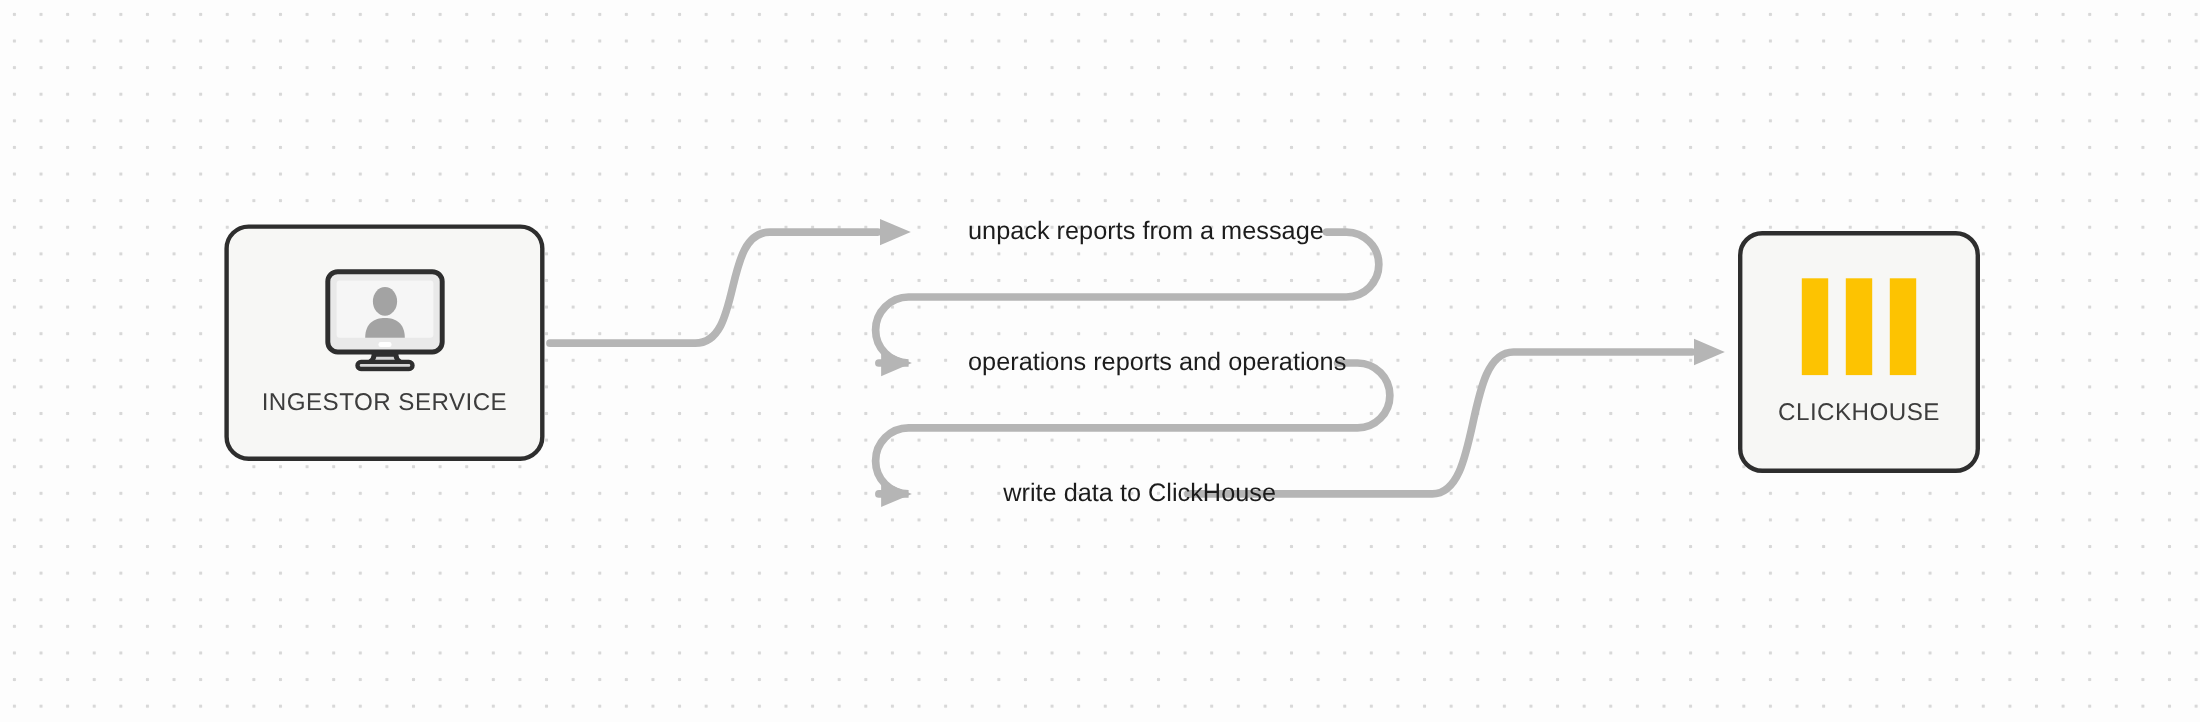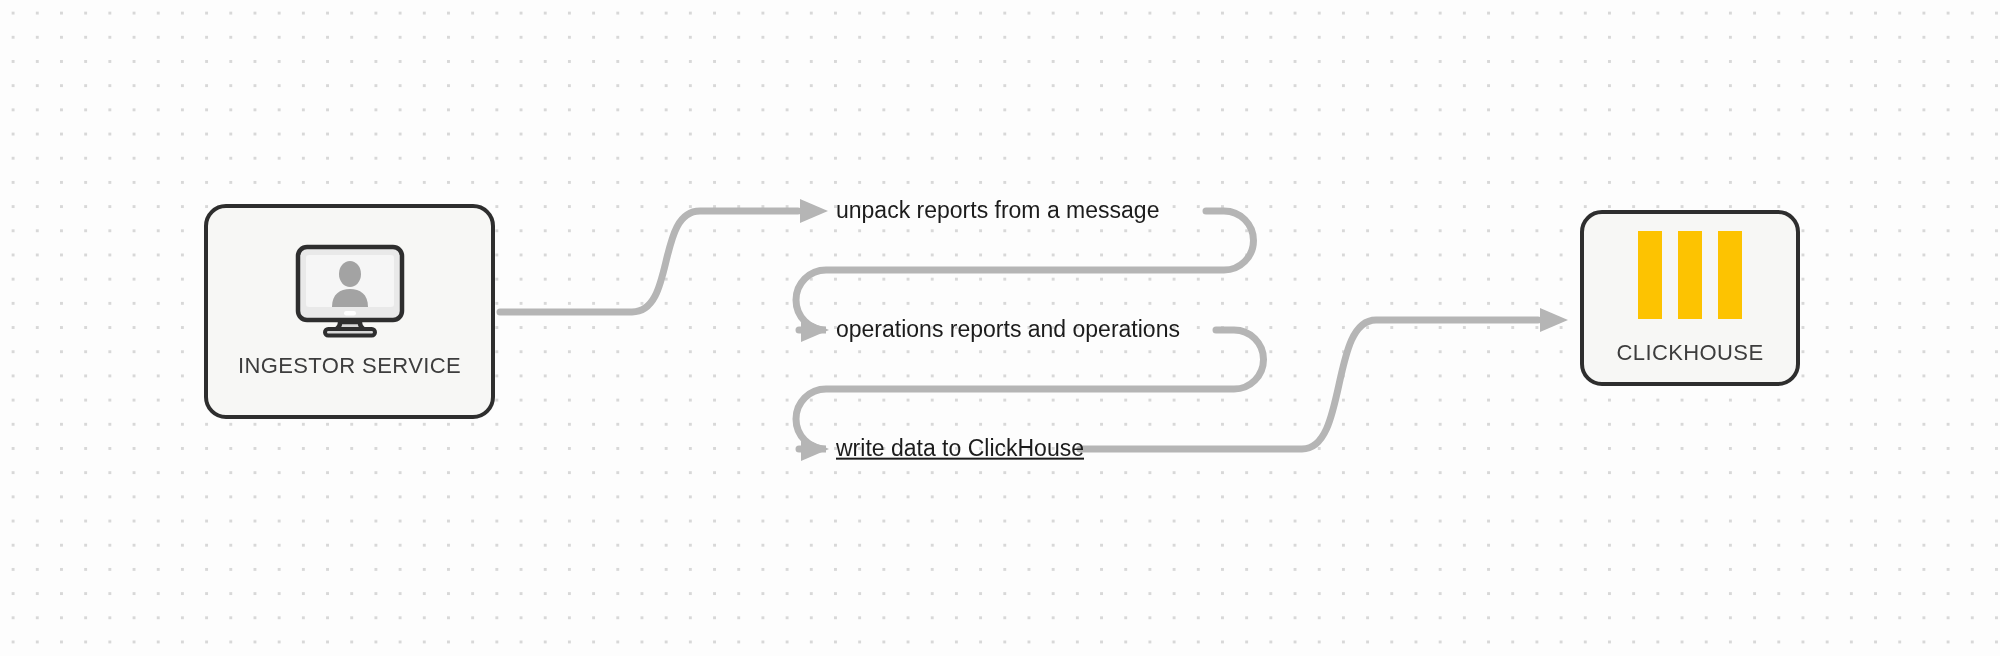--- a/index.html
+++ b/index.html
@@ -22,31 +22,31 @@
     background-position:1px 1px;
   }
   .connector-layer{position:absolute;inset:0;width:2000px;height:656px;}
   .connector{fill:none;stroke:var(--connector);stroke-width:7;stroke-linecap:round;}
   .arrowhead{fill:var(--connector);stroke:none;}
   .node{
     position:absolute;display:flex;flex-direction:column;align-items:center;justify-content:center;
     background:var(--node-fill);border:4px solid var(--node-border);border-radius:22px;
   }
   .node-ingestor{left:204px;top:204px;width:291px;height:215px;gap:16px;}
-  .node-clickhouse{left:1580px;top:210px;width:220px;height:176px;gap:22px;}
+  .node-clickhouse{left:1580px;top:210px;width:220px;height:220px;gap:22px;}
   .node-label{
     font-size:22px;color:var(--node-label);letter-spacing:.4px;white-space:nowrap;line-height:1.1;
   }
   .step-label{
     position:absolute;transform:translateY(-52%);
-    font-size:23px;color:var(--text-dark);white-space:nowrap;line-height:1.2;
+    font-size:23px;color:var(--text-dark);white-space:nowrap;line-height:1.2;margin-left:44px;
   }
   .step-1{left:836px;top:211px;}
   .step-2{left:836px;top:330px;}
-  .step-3{left:836px;top:449px;text-decoration:underline;}
+  .step-3{left:868px;top:449px;}
   .monitor-icon{display:block;}
   .ch-bars{display:flex;gap:16px;height:88px;}
   .ch-bar{width:24px;height:88px;background:var(--ch-yellow);}
 </style>
 </head>
 <body>
 
 <div class="canvas">
 
   <svg class="connector-layer" viewBox="0 0 2000 656" xmlns="http://www.w3.org/2000/svg">

